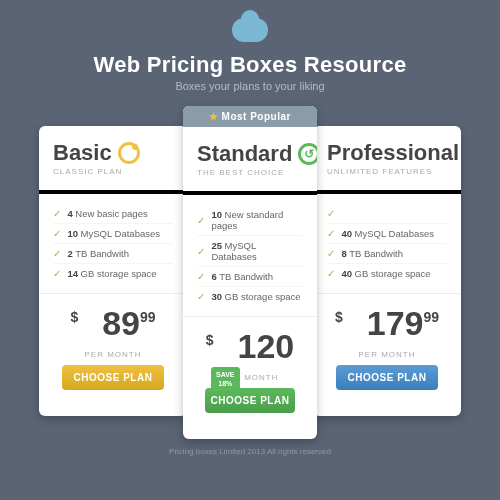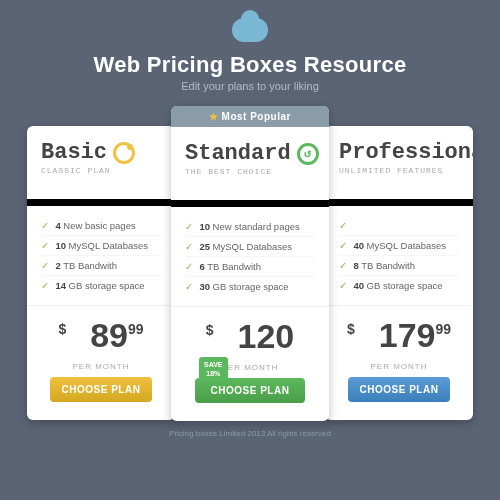--- a/index.html
+++ b/index.html
@@ -71,21 +71,21 @@
       position: relative;
     }
 
     .plan-card.basic {
       margin-top: 20px;
       z-index: 1;
     }
 
     .plan-card.standard {
       z-index: 2;
-      width: 158px;
+      width: 134px;
       margin: 0 -4px;
     }
 
     .plan-card.professional {
       margin-top: 20px;
       z-index: 1;
     }
 
     .most-popular-banner {
       background: #8a9baa;
@@ -96,24 +96,23 @@
       letter-spacing: 0.5px;
       font-weight: 600;
     }
 
     .most-popular-banner .star {
       color: #f0c040;
       margin-right: 3px;
     }
 
     .plan-header {
-      padding: 14px 14px 24px;
-      border-bottom: 7px solid #000000;
+      padding: 14px 14px 14px;
+      border-bottom: 4px solid #000000;
       position: relative;
-      font-family: Liberation Mono, monospace;
     }
 
     .plan-name {
       font-size: 22px;
       font-weight: 700;
       color: #444;
       display: flex;
       align-items: center;
       gap: 6px;
     }
@@ -229,21 +228,21 @@
     .per-month {
       font-size: 8px;
       color: #aaa;
       letter-spacing: 1px;
       text-transform: uppercase;
       margin-top: 10px;
     }
 
     .btn-choose {
       display: block;
-      margin: 6px auto 10px;
+      margin: 6px auto 18px;
       padding: 7px 4px;
       border-radius: 4px;
       border: none;
       font-size: 10px;
       font-weight: 700;
       cursor: pointer;
       letter-spacing: 0.5px;
       text-transform: uppercase;
       width: 85%;
     }
@@ -283,21 +282,21 @@
       font-size: 8px;
       text-align: center;
     }
   </style>
 </head>
 <body>
 
 <div class="header">
   <div class="cloud-icon"></div>
   <h1>Web Pricing Boxes Resource</h1>
-  <p>Edit your plans to your liking</p>
+  <p>Boxes your plans to your liking</p>
 </div>
 
 <div class="plans-container">
 <div class="plan-card basic">
 
       <div class="plan-header">
         <div class="plan-name">
           Basic
           <span class="plan-icon basic-icon"></span>
         </div>

